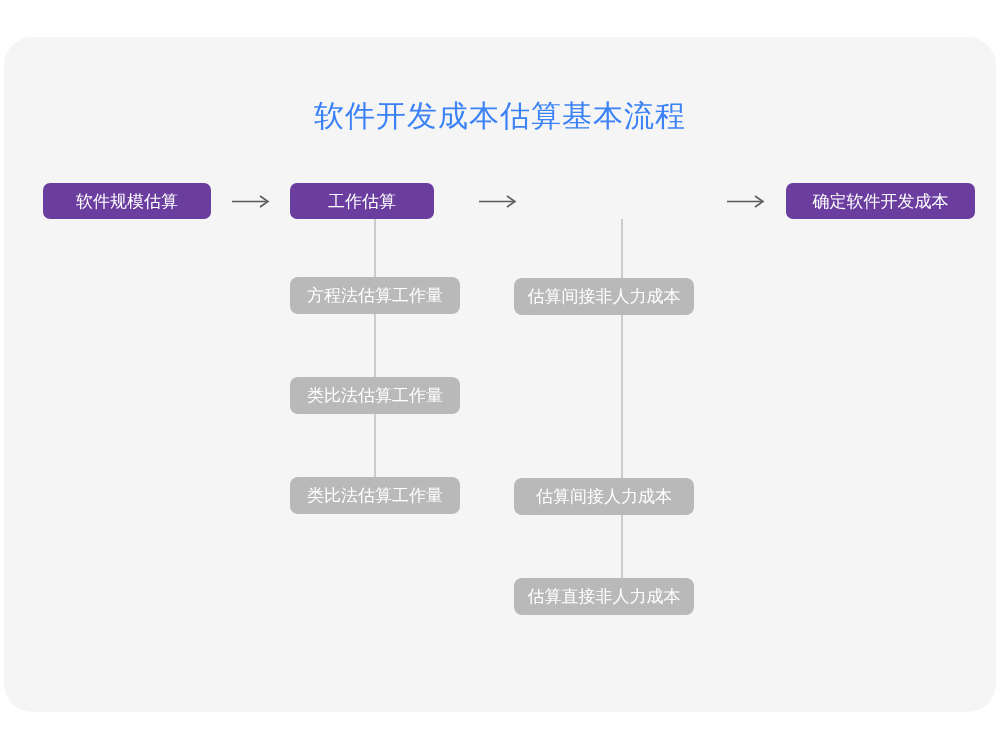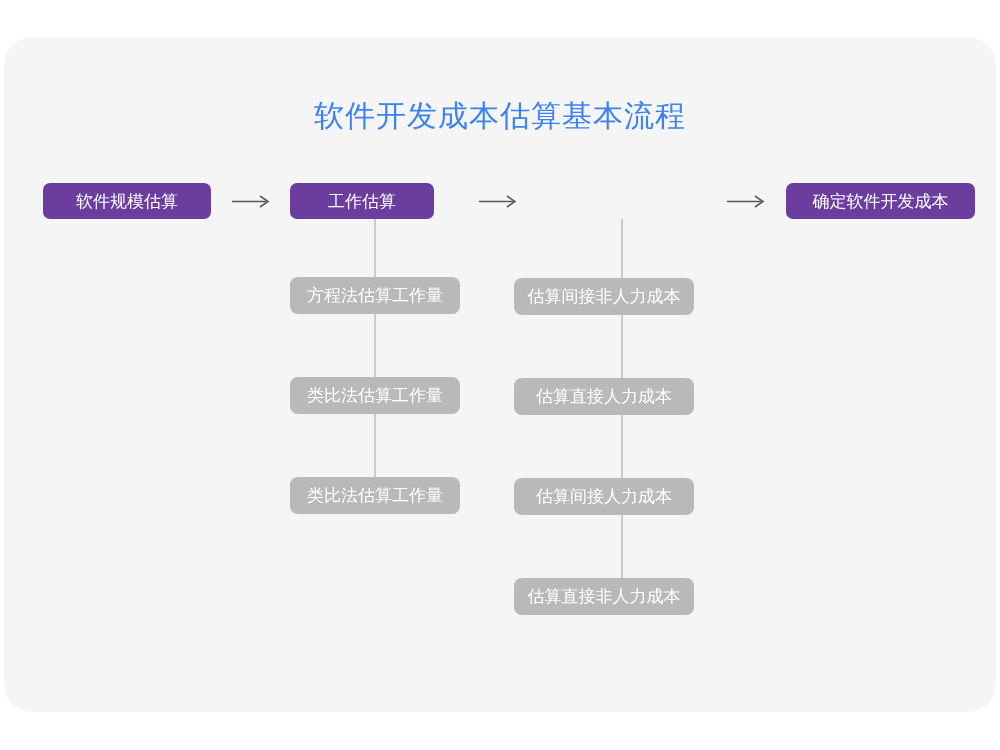--- a/index.html
+++ b/index.html
@@ -124,16 +124,15 @@
     <polyline points="29,2 37,7.5 29,13" fill="none" stroke="#5a5a5a" stroke-width="1.6"></polyline>
   </svg>
 
   <div class="node main m4">确定软件开发成本</div>
 
   <div class="node sub c2 r1">方程法估算工作量</div>
   <div class="node sub c2 r2">类比法估算工作量</div>
   <div class="node sub c2 r3">类比法估算工作量</div>
 
   <div class="node sub c3 r1">估算间接非人力成本</div>
-  <div class="node sub c3 r2">估算直接人力成本</div>
   <div class="node sub c3 r4">估算直接非人力成本</div>
   <div class="node sub c3 r3">估算间接人力成本</div>
 </div>
 
 </body></html>

